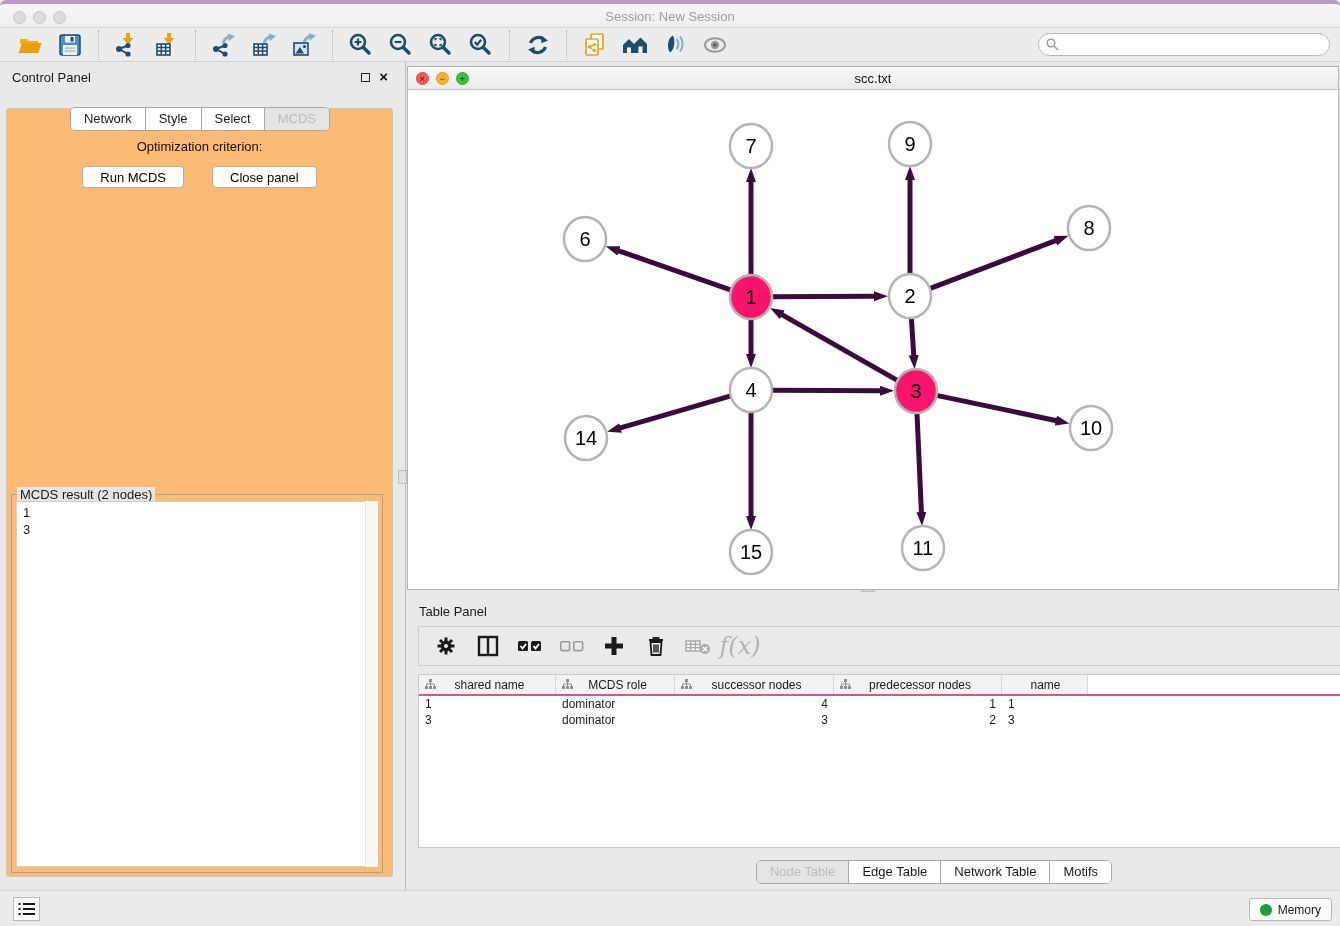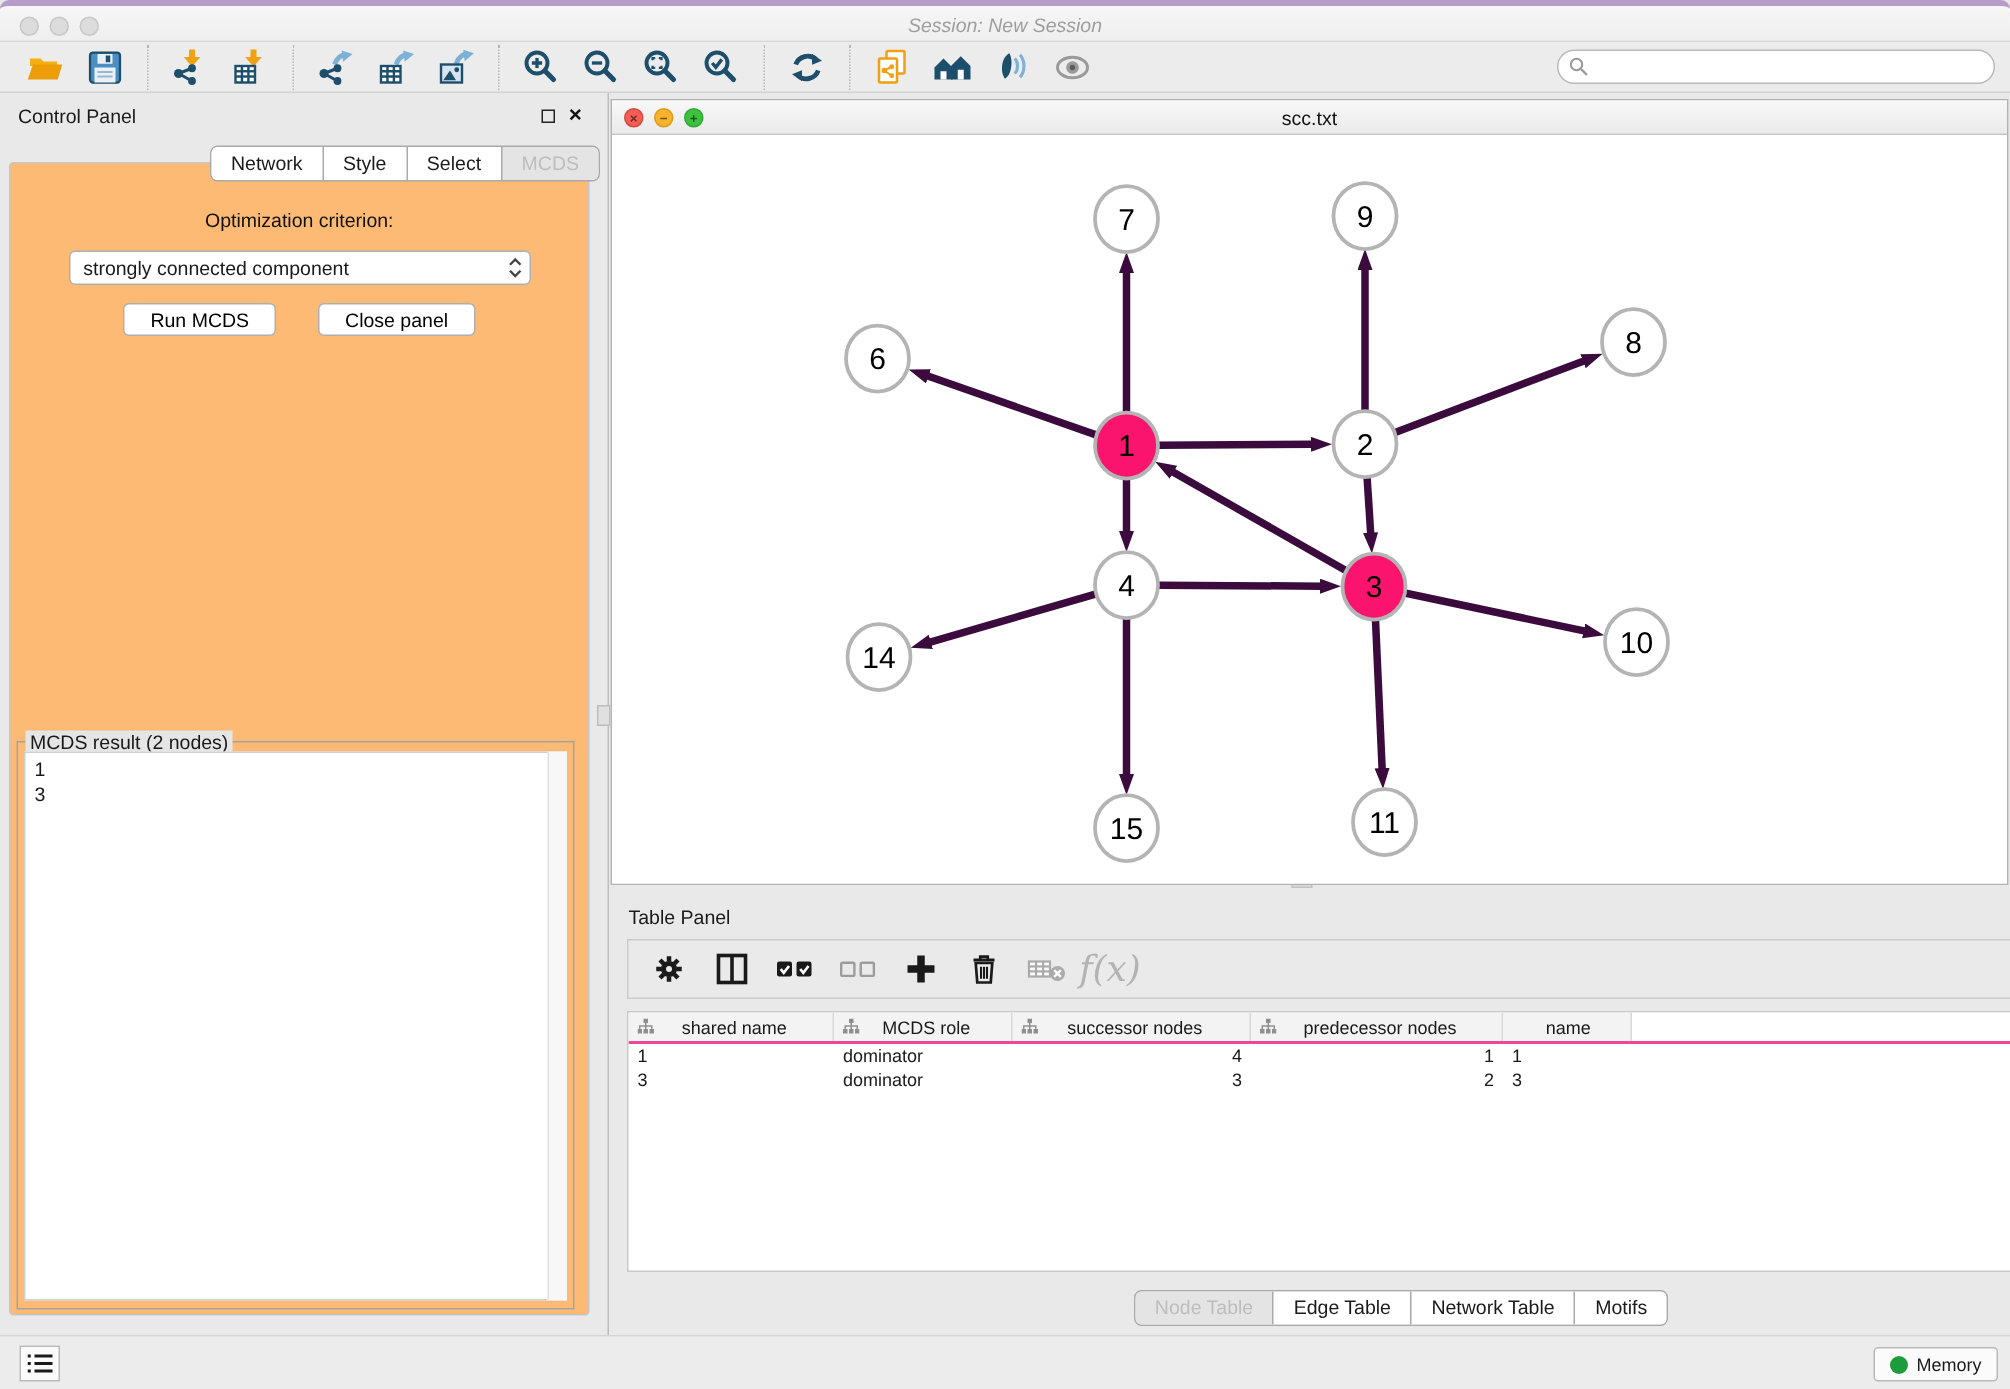--- a/index.html
+++ b/index.html
@@ -15,21 +15,21 @@
   #titlebar {
     position:absolute; top:0; left:0; right:0; height:28px;
     background:linear-gradient(#f6f6f6,#efefef);
     border-top:4px solid #b89bc9; border-bottom:1px solid #d6d6d6;
     border-radius:6px 6px 0 0;
   }
   .lights { position:absolute; left:13px; top:7px; display:flex; gap:7px; }
   .light-gray { width:13px; height:13px; border-radius:50%; background:#dcdcdc; border:1px solid #c7c7c7; }
   #window-title {
     position:absolute; left:0; right:0; top:5px; text-align:center;
-    font-size:13px; color:#9e9e9e;font-style:italic;
+    font-size:13px; color:#9e9e9e;
   }
 
   
   #toolbar {
     position:absolute; top:28px; left:0; right:0; height:34px;
     background:#ececec; border-bottom:1px solid #d2d2d2;
     display:flex; align-items:center; padding:0 10px;
   }
   .tbtn { width:30px; height:28px; display:flex; align-items:center; justify-content:center; margin:0 5px; }
   .sep { width:0; height:30px; border-left:1px dotted #b5b5b5; margin:0 8px; }
@@ -51,21 +51,21 @@
     position:absolute; left:0; right:0; display:flex; justify-content:center; z-index:2;
   }
   .seg {
     display:flex; border:1px solid #a9a9a9; border-radius:5px; overflow:hidden;
     background:#fff; font-size:13px; box-shadow:0 0 0 0.5px rgba(255,255,255,.4) inset;
   }
   .seg .tab { padding:3px 13px 4px; border-left:1px solid #a9a9a9; background:#fff; cursor:default; }
   .seg .tab:first-child { border-left:none; }
   .seg .tab.selected { background:#e4e4e4; color:#bdbdbd; }
 
-  #cp-tabs { top:35px;justify-content:flex-end; }
+  #cp-tabs { top:45px; }
   #cp-content {
     position:absolute; left:6px; right:7px; top:46px; bottom:13px;
     background:#fdba74; border:1px solid #c6c6c6; border-radius:3px;
   }
   #opt-label { margin-top:30px; text-align:center; font-size:13px; color:#111; }
   #opt-select {
     margin:13px auto 0; width:308px; height:23px; background:#fff;
     border:1px solid #b0b0b0; border-radius:4px; display:flex; align-items:center;
     padding:0 4px 0 9px; font-size:13px;
   }
@@ -361,27 +361,20 @@
     <div class="seg">
       <span class="tab">Network</span>
       <span class="tab">Style</span>
       <span class="tab">Select</span>
       <span class="tab selected">MCDS</span>
     </div>
   </div>
 
   <div id="cp-content">
     <div id="opt-label">Optimization criterion:</div>
-    <div id="opt-select">
-      <span class="val">strongly connected component</span>
-      <svg width="11" height="17" viewBox="0 0 11 17">
-        <path d="M2 6.5 L5.5 3 L9 6.5" stroke="#444" stroke-width="1.6" fill="none"></path>
-        <path d="M2 10.5 L5.5 14 L9 10.5" stroke="#444" stroke-width="1.6" fill="none"></path>
-      </svg>
-    </div>
     <div class="btn-row">
       <button class="mac-btn">Run MCDS</button>
       <button class="mac-btn">Close panel</button>
     </div>
 
     <div id="result-group">
       <span class="group-label">MCDS result (2 nodes)</span>
       <div id="result-text-area">1
 3</div>
       <div id="result-scrollbar"></div>

